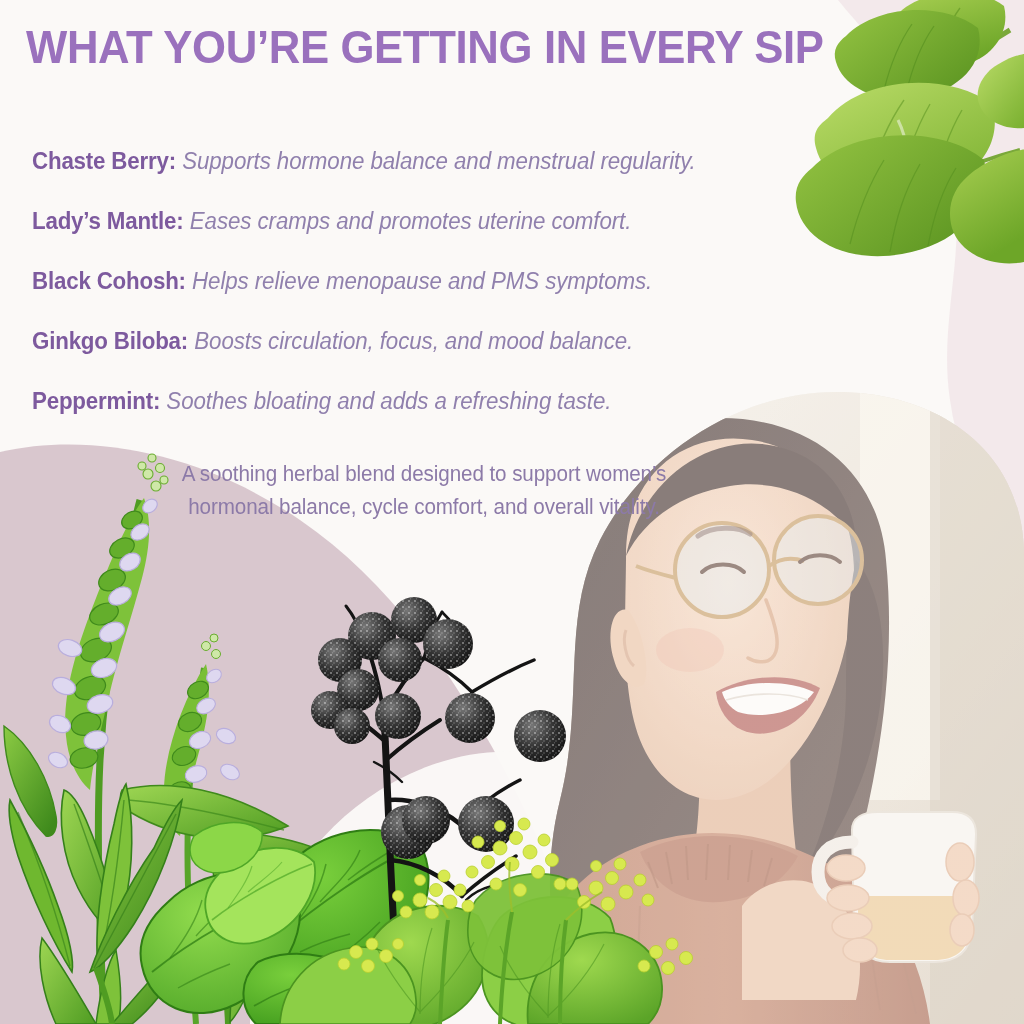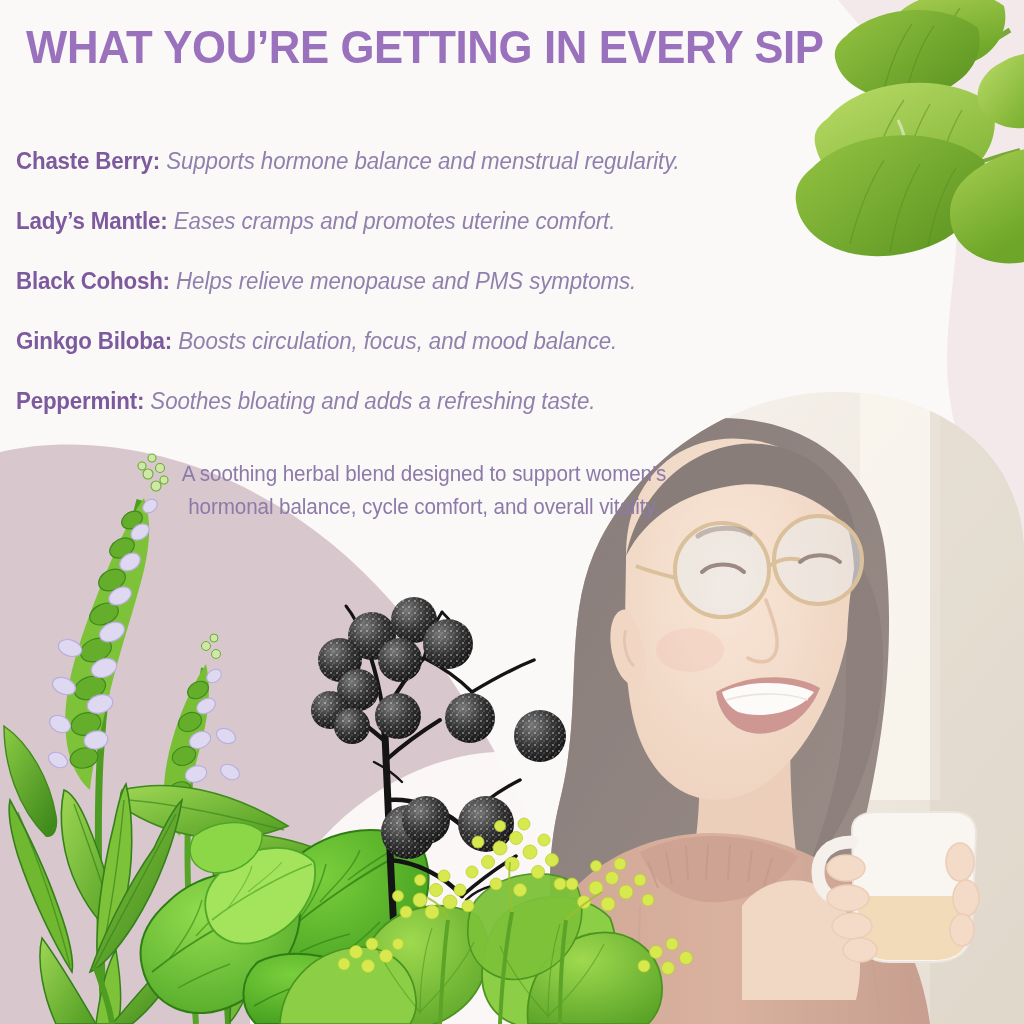--- a/index.html
+++ b/index.html
@@ -21,21 +21,21 @@
     font-weight:bold;
     font-size:47px;
     line-height:50px;
     letter-spacing:-0.4px;
     color:#9a71bd;
     transform:scaleX(0.93);
     transform-origin:left top;
     white-space:nowrap;
   }
 
-  .ingredients{position:absolute;left:16px;top:146px;width:930px;}
+  .ingredients{position:absolute;left:32px;top:146px;width:930px;}
   .ing-line{
     height:60px;
     font-size:23.5px;
     line-height:30px;
     white-space:nowrap;
     transform:scaleX(0.95);
     transform-origin:left center;
   }
   .ing-name{
     font-weight:bold;

